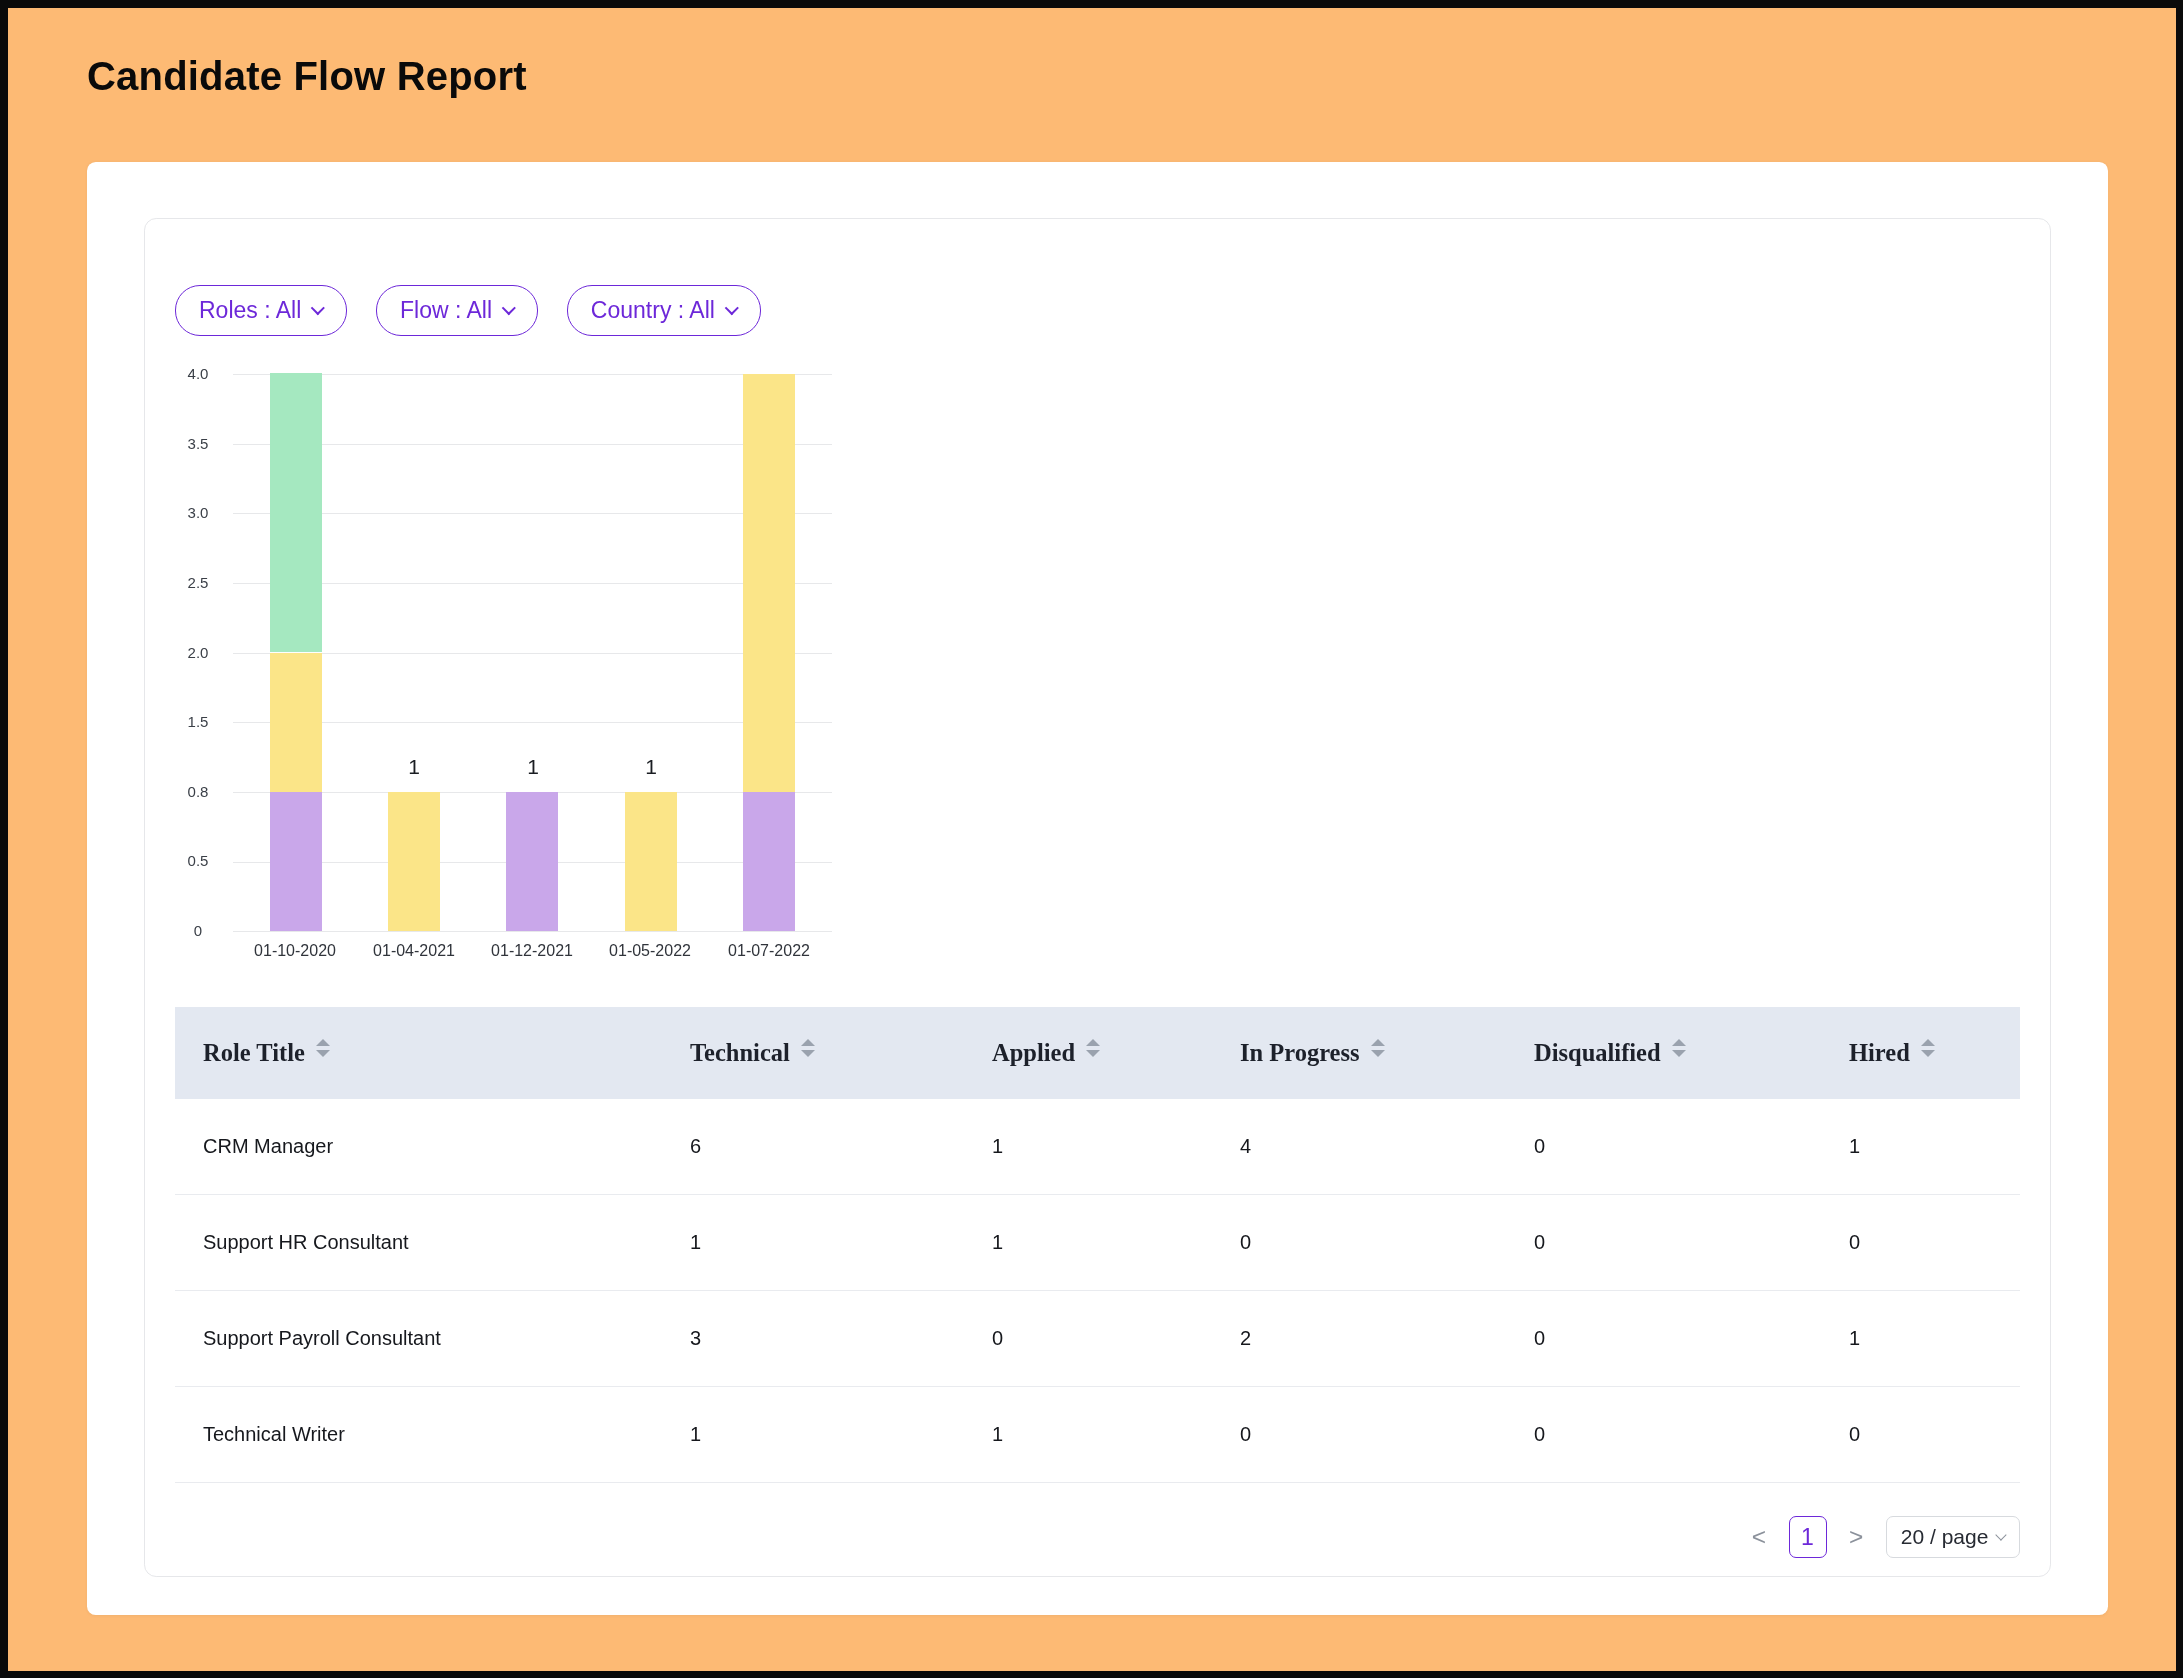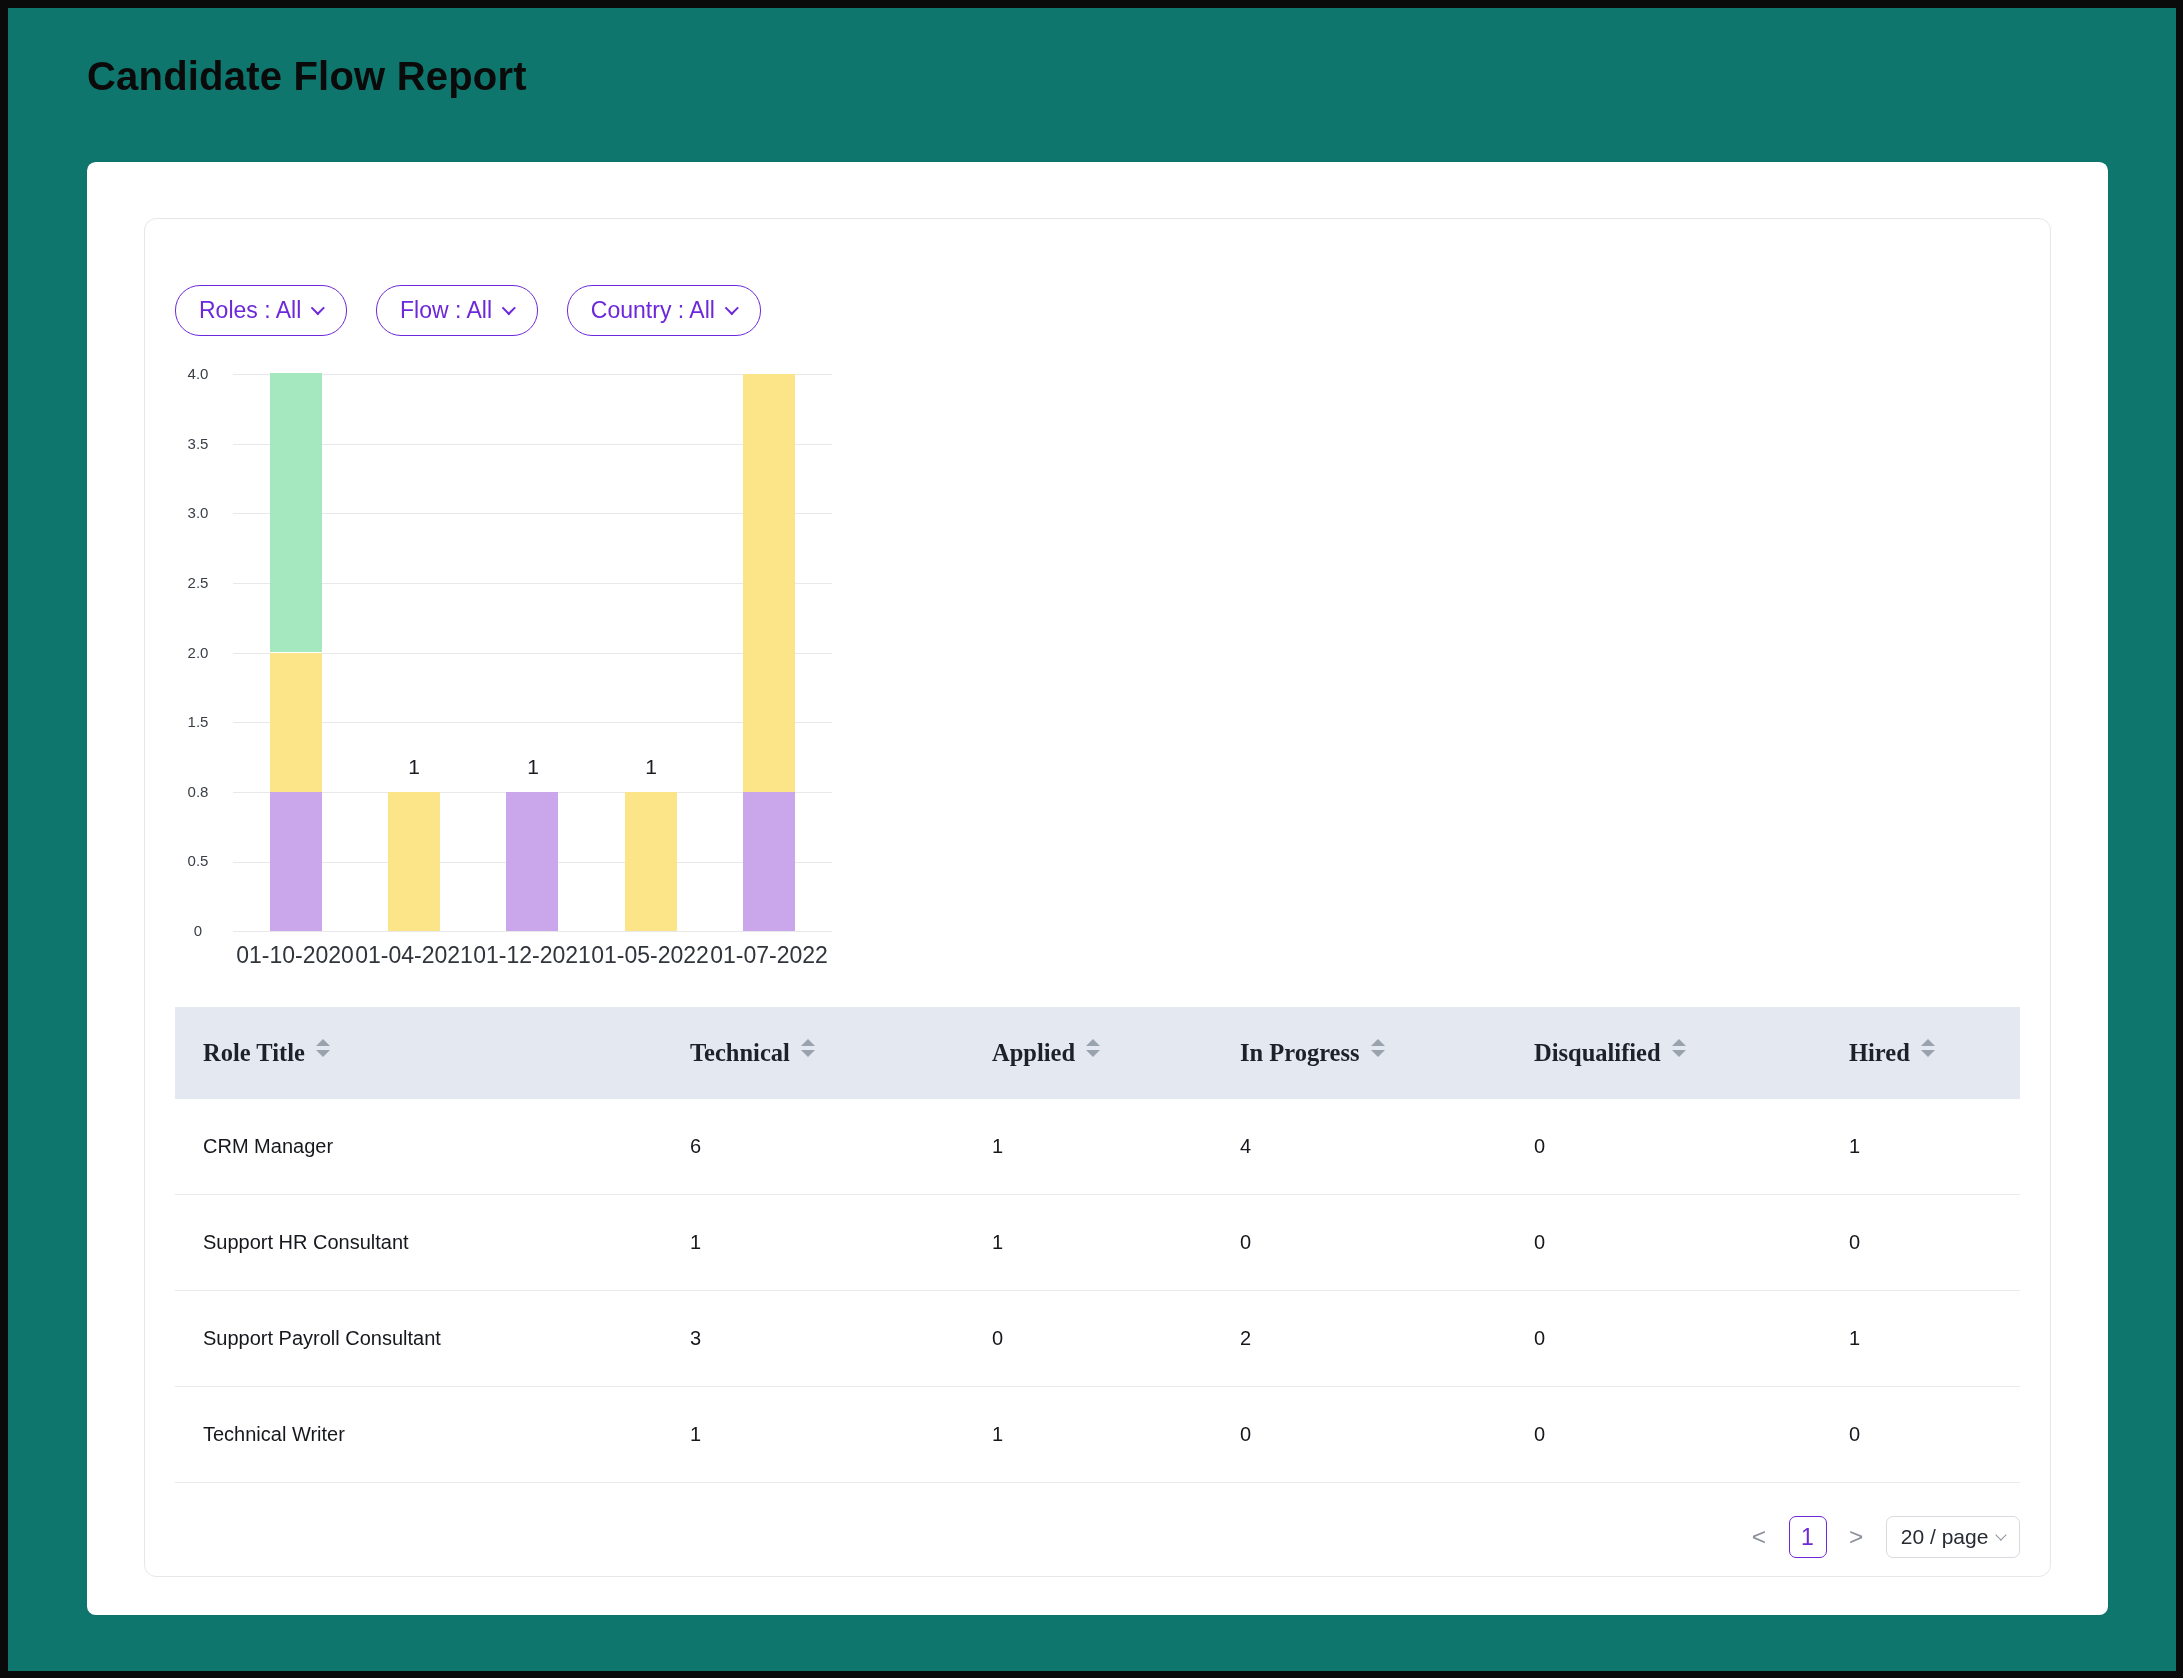--- a/index.html
+++ b/index.html
@@ -4,21 +4,21 @@
 <style>
   * { box-sizing: border-box; margin: 0; padding: 0; }
   html, body { width: 2184px; height: 1679px; }
   body {
     font-family: "Liberation Sans", sans-serif;
     background: #000;
   }
   .frame {
     width: 2184px; height: 1679px;
     border: 8.7px solid #0a0a0a;
-    background: #0f766e;
+    background: #fdba74;
     overflow: hidden;
   }
   h1.page-title {
     margin: 45px 0 0 79px;
     font-size: 40px;
     line-height: 1.15;
     font-weight: 800;
     color: #0a0a0a;
     letter-spacing: 0.2px;
   }
@@ -107,21 +107,21 @@
   }
   .seg { position: absolute; width: 52px; }
   .bar-label {
     position: absolute; width: 70px;
     text-align: center;
     font-size: 21px; font-weight: 500; color: #1a1d22;
   }
   .xtick {
     position: absolute; top: 568px; width: 122px;
     text-align: center;
-    font-size: 23px; color: #30343b;
+    font-size: 16px; color: #30343b;
     white-space: nowrap;
   }
 
   
   .table { margin-top: 30px; width: 100%; }
   .thead, .tr {
     display: grid;
     grid-template-columns: 487px 302px 248px 294px 315px 1fr;
     padding-left: 28px;
     align-items: center;

